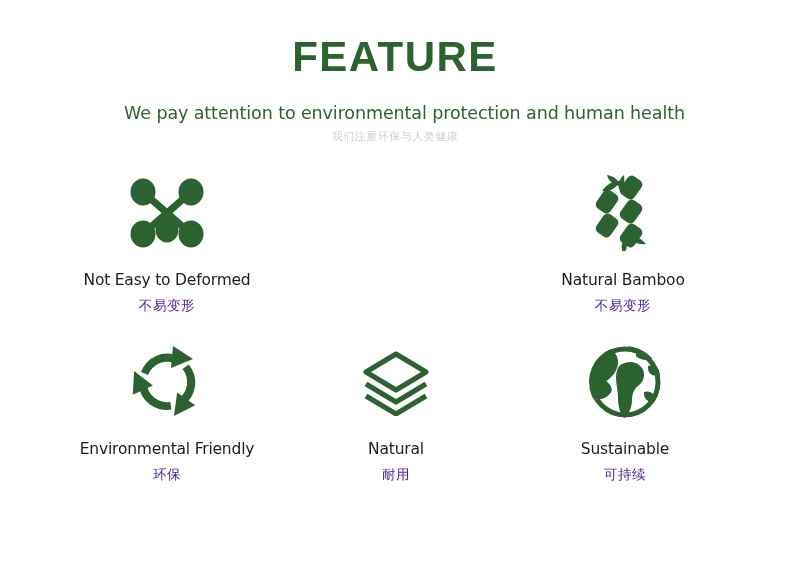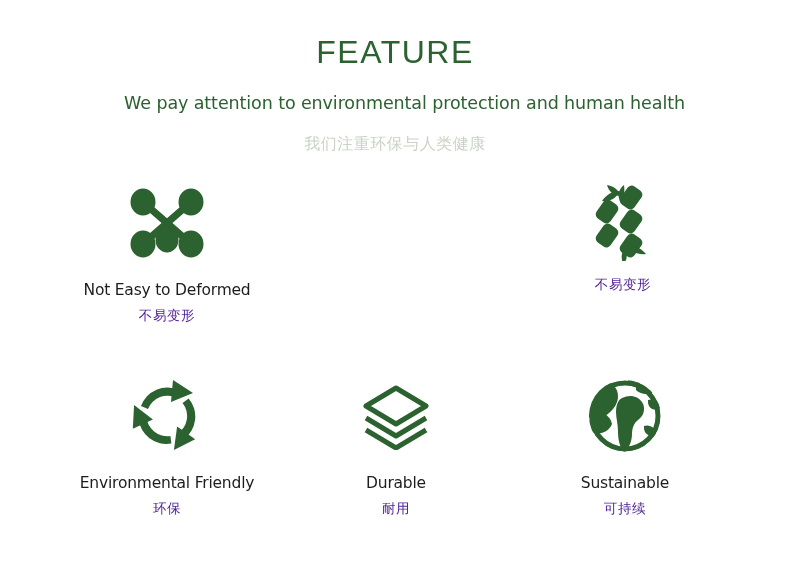--- a/index.html
+++ b/index.html
@@ -19,51 +19,50 @@
     height: 576px;
     background: #ffffff;
   }
 
   
   .header {
     text-align: center;
     padding-top: 36px;
   }
   .title {
-    font-size: 32px;
-    font-weight: normal;
+    font-size: 42px;
+    font-weight: bold;
     letter-spacing: 1.5px;
     color: #2c6130;
     line-height: 1;
     margin: 0;
     font-family: "Liberation Sans", "DejaVu Sans", sans-serif;
   }
   .subtitle-en {
     font-size: 17.5px;
     color: #2c6130;
     margin-top: 25px;
     line-height: 1.2;
     font-family: "DejaVu Sans", "Liberation Sans", sans-serif;
     letter-spacing: -0.1px;
     padding-left: 19px;
   }
   .subtitle-cn {
-    font-size: 16px;
+    font-size: 11px;
     color: #c9d3c6;
-    margin-top: 20px;
+    margin-top: 6px;
     line-height: 1.2;
     letter-spacing: 0.5px;
   }
 
   
   .grid {
     margin-top: 24px;
     display: flex;
     flex-direction: column;
-    gap: 24px;
   }
   .row {
     display: flex;
     flex-direction: row;
     align-items: flex-start;
     justify-content: space-between;
     padding: 0 62px 0 62px;
   }
   .row.row-2 {
     margin-top: 22px;
@@ -167,20 +166,21 @@
 
               <path d="M32 6 C24 6 18 10 14 16 C21 17 28 14 32 6 Z"></path>
               <path d="M33 4 C30 -3 25 -6 19 -7 C21 0 26 4 33 4 Z" transform="translate(0,7)"></path>
               <path d="M36 8 C33 2 35 -4 40 -8 C41 -1 40 5 36 8 Z" transform="translate(-4,8)"></path>
 
               <path d="M38 60 C46 60 53 63 58 69 C50 70 42 67 38 60 Z"></path>
               <path d="M37 64 C40 70 39 76 35 79 C33 73 33 67 37 64 Z"></path>
             </g>
           </svg>
         </div>
+        <div class="label-en">Natural Bamboo</div>
         <div class="label-cn">不易变形</div>
       </div>
 
 
     </div>
 
     <div class="row row-2">
 
       <div class="cell">
         <div class="icon-box">
@@ -220,21 +220,21 @@
       <div class="cell">
         <div class="icon-box">
           <svg width="72" height="68" viewBox="0 0 72 68" aria-hidden="true">
             <g stroke="#2c6130" fill="none" stroke-width="5" stroke-linejoin="round">
               <path d="M36 6 L66 24 L36 42 L6 24 Z"></path>
               <path d="M6 36 L36 54 L66 36"></path>
               <path d="M6 48 L36 66 L66 48"></path>
             </g>
           </svg>
         </div>
-        <div class="label-en">Durable</div>
+        <div class="label-en">Natural</div>
         <div class="label-cn">耐用</div>
       </div>
 
       <div class="cell">
         <div class="icon-box">
           <svg width="82" height="84" viewBox="0 0 82 84" aria-hidden="true">
             <defs>
               <clipPath id="globeClip">
                 <circle cx="41" cy="42" r="36"></circle>
               </clipPath>

